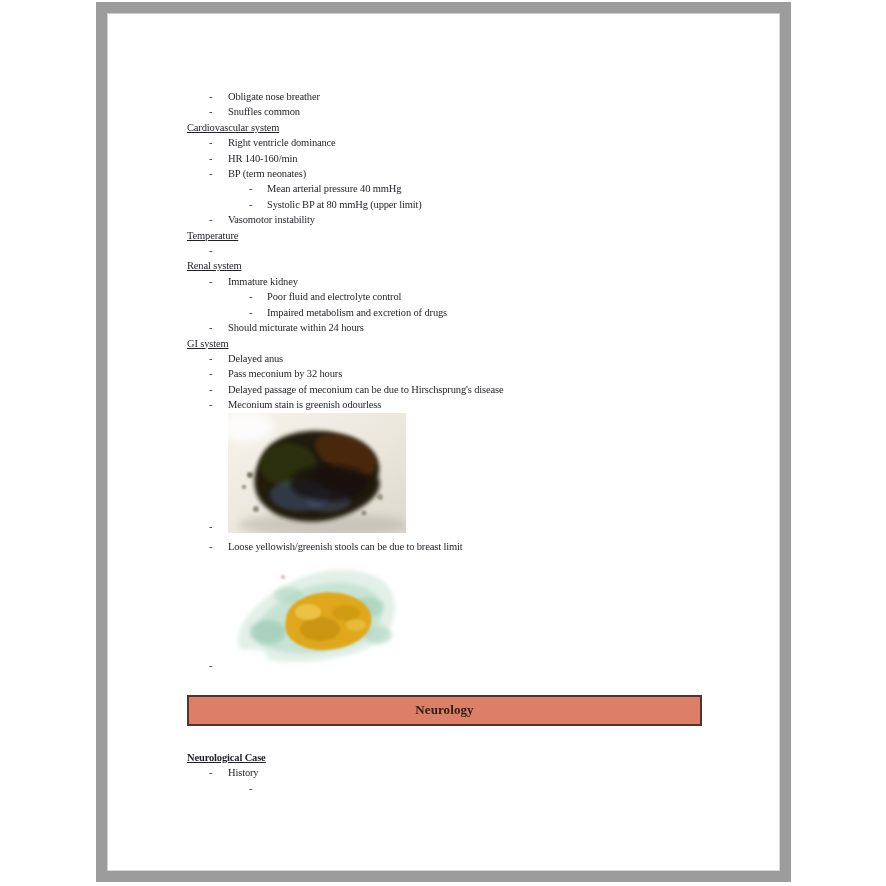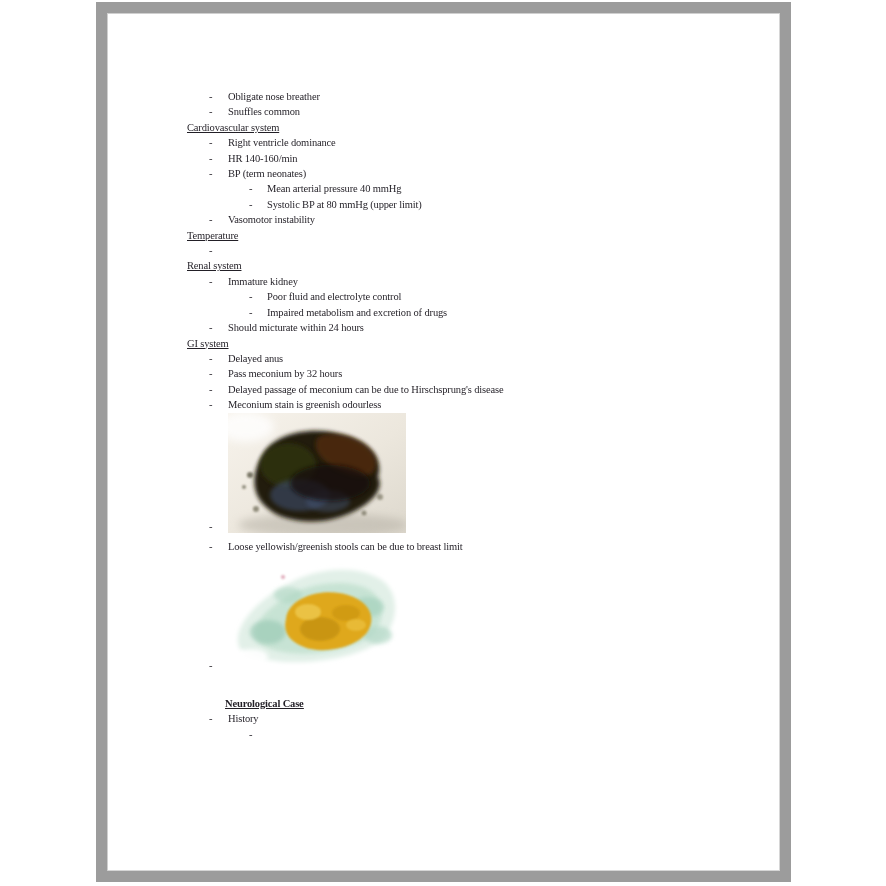--- a/index.html
+++ b/index.html
@@ -41,21 +41,21 @@
     margin-top:23px;
     width:515px;height:31px;
     background:var(--section-bg);
     border:2px solid var(--section-border);
     display:flex;align-items:center;justify-content:center;
   }
   .section-title{
     font-size:13px;font-weight:bold;color:var(--section-text);
     letter-spacing:0.1px;
   }
-  .case-heading{margin-top:24px;margin-left:38px;}
+  .case-heading{margin-top:24px;}
   .case-heading .txt{font-weight:bold;text-decoration:underline;}
 </style>
 </head>
 <body>
 
 <div class="doc-frame">
   <div class="content">
 
     <div class="line l1">
         <span class="dash">-</span>
@@ -191,20 +191,23 @@
         <path d="M58,62 C60,40 95,30 120,38 C142,45 148,60 140,74 C130,90 96,98 76,90 C60,84 55,74 58,62 Z" fill="#dfa81b" filter="url(#b1)"></path>
         <ellipse cx="92" cy="72" rx="20" ry="12" fill="#bb8a0e" opacity="0.6" filter="url(#b1)"></ellipse>
         <ellipse cx="118" cy="56" rx="14" ry="8" fill="#c89310" opacity="0.6" filter="url(#b1)"></ellipse>
         <ellipse cx="80" cy="55" rx="13" ry="8" fill="#eec94f" opacity="0.8" filter="url(#b1)"></ellipse>
         <ellipse cx="128" cy="68" rx="10" ry="6" fill="#ecc243" opacity="0.7" filter="url(#b1)"></ellipse>
         <ellipse cx="24" cy="100" rx="16" ry="8" fill="#ffffff" opacity="0.9" filter="url(#b2)"></ellipse>
         <circle cx="55" cy="20" r="2" fill="#d897a6" opacity="0.8" filter="url(#b1)"></circle>
       </svg>
     </div>
 
+    <div class="section-box">
+      <span class="section-title">Neurology</span>
+    </div>
 
     <div class="line l0 case-heading">
         <span class="txt">Neurological Case</span>
       </div>
     <div class="line l1">
         <span class="dash">-</span>
         <span class="txt">History</span>
       </div>
     <div class="line l2">
         <span class="dash">-</span>

